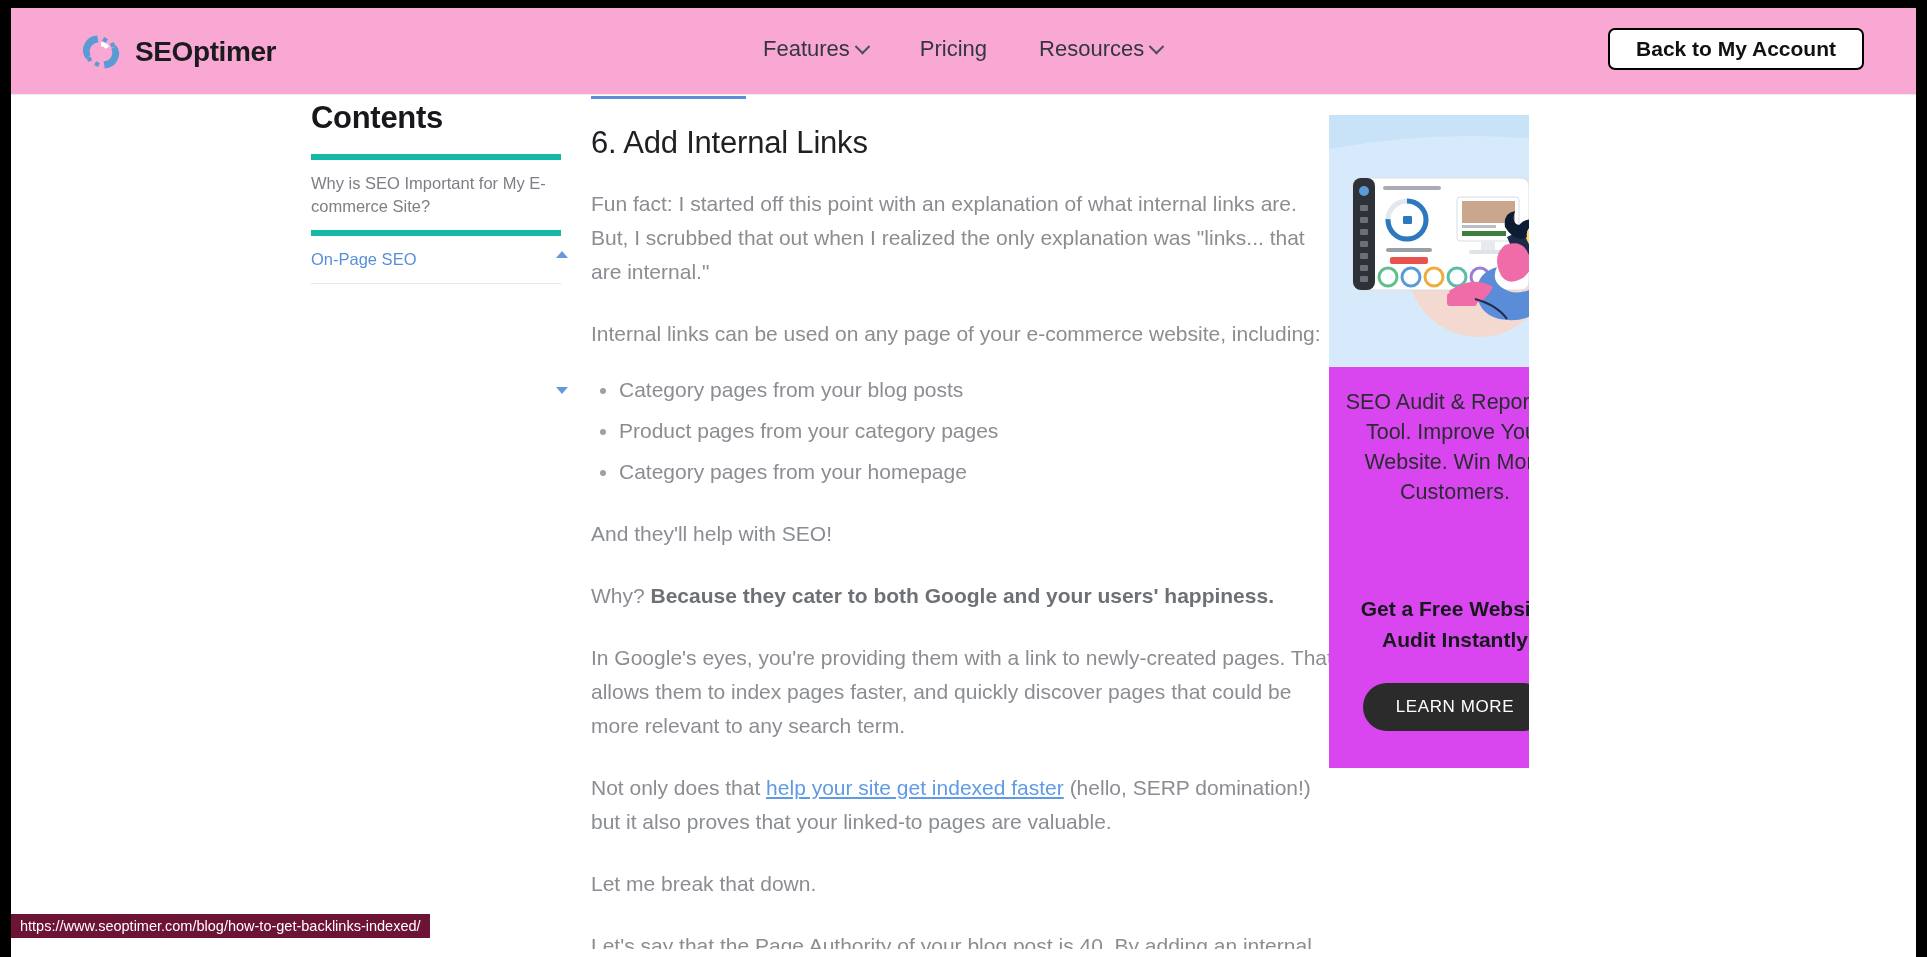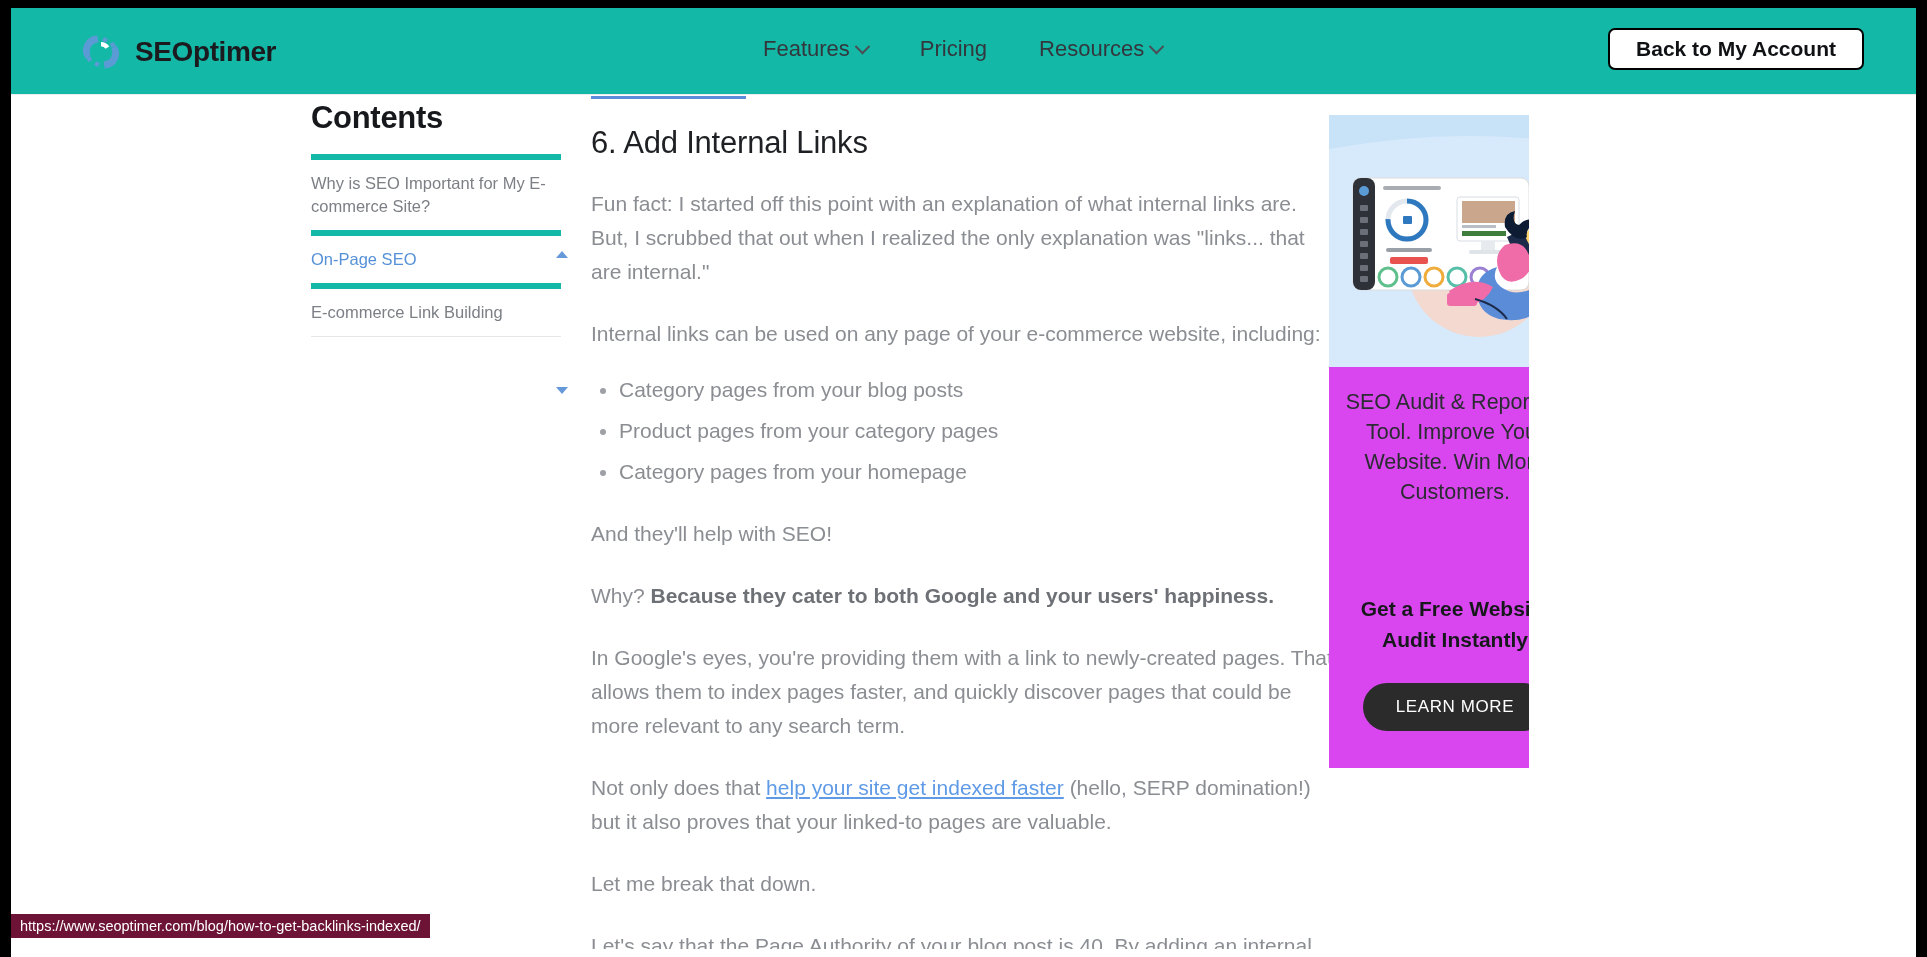--- a/index.html
+++ b/index.html
@@ -25,21 +25,21 @@
     width: 1905px; height: 941px;
     background: #ffffff;
     overflow: hidden;
   }
 
   
   #site-header {
     position: absolute;
     left: 0; top: 0;
     width: 1905px; height: 87px;
-    background: #14b8a6;
+    background: #f9a8d4;
     border-bottom: 1px solid #ececec;
     z-index: 40;
   }
 
   .logo-wrap {
     position: absolute;
     left: 68px; top: 22px;
     display: flex;
     align-items: center;
     gap: 12px;
@@ -313,21 +313,20 @@
       <div id="sliver-rule"></div>
       <div id="scrolled-sliver">
         <span>...page speed and page experience</span><span class="plainpart"> are two huge ranking factors.</span>
       </div>
 
       <aside id="toc">
         <h3 id="toc-title">Contents</h3>
         <ul class="toc-list">
           <li class="toc-item">Why is SEO Important for My E-commerce Site?</li>
           <li class="toc-item active">On-Page SEO</li>
-          <li class="toc-item">E-commerce Link Building</li>
         </ul>
       </aside>
       <div id="toc-up"></div>
       <div id="toc-down"></div>
 
       <article id="article">
         <h2>6. Add Internal Links</h2>
 
         <p>Fun fact: I started off this point with an explanation of what internal links are. But, I scrubbed that out when I realized the only explanation was "links... that are internal."</p>
 

